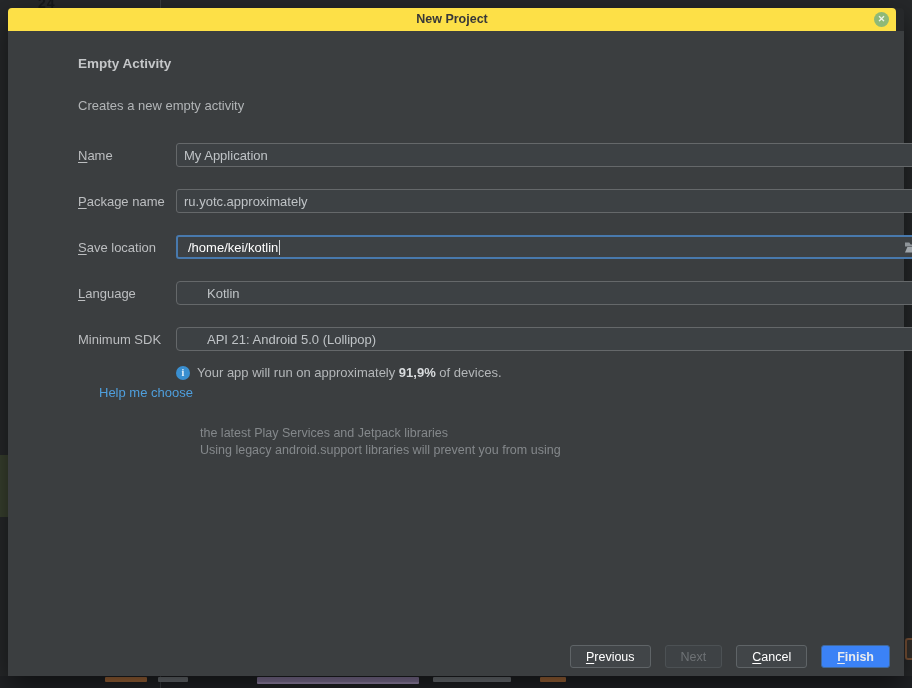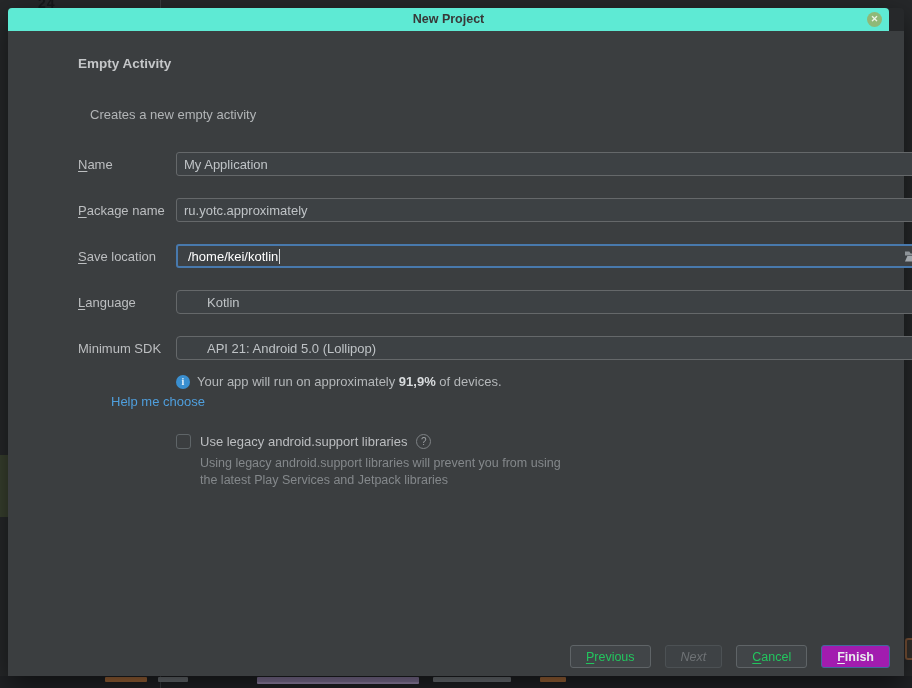--- a/index.html
+++ b/index.html
@@ -34,43 +34,43 @@
   .frag.g2 { left:433px; width:78px; background:#70757a; }
   .frag.o2 { left:540px; width:26px; background:#a4693a; }
 
   
   .dialog {
     position:absolute; left:8px; top:8px; width:896px; height:668px;
     border-radius:4px 4px 0 0;
     box-shadow: 0 10px 30px rgba(0,0,0,0.55);
   }
   .titlebar {
-    position:absolute; left:0; top:0; right:15px; height:23px;
-    background:#5eead4;
+    position:absolute; left:0; top:0; right:8px; height:23px;
+    background:#fde047;
     border-radius:4px 4px 0 0;
     text-align:center;
   }
   .titlebar .title {
     line-height:23px; font-size:12.5px; font-weight:bold; color:#383838;
   }
   .close-btn {
     position:absolute; top:4px; right:7px; width:15px; height:15px;
     background:#8fb977; border-radius:50%;
     color:#eef4e8; font-size:9px; font-weight:bold;
     display:flex; align-items:center; justify-content:center;
     cursor:default; line-height:1;
   }
   .dlg-body {
     position:absolute; left:0; top:23px; right:0; bottom:0;
     background:#3b3e40;
     padding:25px 0 0 70px;
   }
 
-  .heading { font-size:13.5px; font-weight:bold; color:#c4c6c8; margin:0 0 36px 0; }
-  .subheading { font-size:13px; color:#b2b5b7; margin:0 0 30px 12px; }
+  .heading { font-size:13.5px; font-weight:bold; color:#c4c6c8; margin:0 0 27px 0; }
+  .subheading { font-size:13px; color:#b2b5b7; margin:0 0 30px 0; }
 
   .form-row { display:flex; align-items:center; height:24px; margin-bottom:22px; }
   .form-label { width:98px; flex:none; font-size:13px; color:#bcbec0; }
   .mn { text-decoration:underline; text-underline-offset:2px; }
 
   .field, .combo {
     width:756px; height:24px; flex:none;
     background:#3d4144;
     border:1px solid #65686a;
     border-radius:3px;
@@ -96,21 +96,21 @@
   .info-icon {
     width:14px; height:14px; border-radius:50%;
     background:#3a8fd0; color:#eaf3fa;
     font-size:10px; font-weight:bold; font-family:"Liberation Serif", serif;
     display:flex; align-items:center; justify-content:center;
     flex:none; margin:1px 7px 0 0; line-height:1;
   }
   .sdk-text { font-size:13px; color:#b4b7b9; }
   .sdk-text b { color:#d8dbdd; }
   .help-link {
-    display:inline-block; margin:5px 0 0 33px;
+    display:inline-block; margin:5px 0 0 21px;
     font-size:13px; color:#4f9fdd; cursor:pointer;
   }
 
   .legacy-block { margin:24px 0 0 98px; }
   .legacy-row { display:flex; align-items:center; }
   .checkbox {
     width:15px; height:15px; flex:none;
     border:1.5px solid #5f6568; border-radius:3px;
     background:transparent;
   }
@@ -120,26 +120,26 @@
     border:1px solid #7e8285; border-radius:50%;
     color:#9da1a4; font-size:10px;
     display:flex; align-items:center; justify-content:center; line-height:1;
   }
   .legacy-help { margin:6px 0 0 24px; font-size:12.5px; color:#84888b; line-height:1.38; }
 
   .btn-bar { position:absolute; right:14px; bottom:8px; display:flex; gap:14px; }
   .btn {
     height:23px; padding:0 15px;
     background:#414548; border:1px solid #5f6467; border-radius:3px;
-    color:#22c55e; font-size:12.5px; font-family:"Liberation Sans",sans-serif;
+    color:#ffffff; font-size:12.5px; font-family:"Liberation Sans",sans-serif;
     display:flex; align-items:center; justify-content:center;
     cursor:default;
   }
-  .btn.disabled { color:#6e7275; border-color:#4c5154; background:#3e4245;font-style:italic; }
-  .btn.primary { background:#a21caf; border-color:#41699a; color:#e9ebee; font-weight:bold; }
+  .btn.disabled { color:#6e7275; border-color:#4c5154; background:#3e4245; }
+  .btn.primary { background:#3b82f6; border-color:#41699a; color:#e9ebee; font-weight:bold; }
 </style>
 </head>
 <body>
 
 <div class="desk-topnum">24</div>
 <div class="desk-vline-top"></div>
 <div class="desk-left-patch"></div>
 <div class="desk-right-frag"></div>
 <div class="code-sliver">
   <div class="vline"></div>
@@ -213,28 +213,23 @@
 
     
     <div class="sdk-info">
       <span class="info-icon">i</span>
       <span class="sdk-text"><span>Your app will run on approximately </span><b>91,9%</b><span> of devices.</span></span>
     </div>
     <span class="help-link">Help me choose</span>
 
     
     <div class="legacy-block">
-      <div class="legacy-row">
-        <div class="checkbox"></div>
-        <div class="legacy-label">Use legacy android.support libraries</div>
-        <div class="help-icon">?</div>
-      </div>
       <div class="legacy-help">
+        <div>the latest Play Services and Jetpack libraries</div>
         <div>Using legacy android.support libraries will prevent you from using</div>
-        <div>the latest Play Services and Jetpack libraries</div>
       </div>
     </div>
 
     
     <div class="btn-bar">
       <div class="btn">
           <span><span class="mn">P</span><span>revious</span></span>
         </div>
       <div class="btn disabled">
           <span>Next</span>

